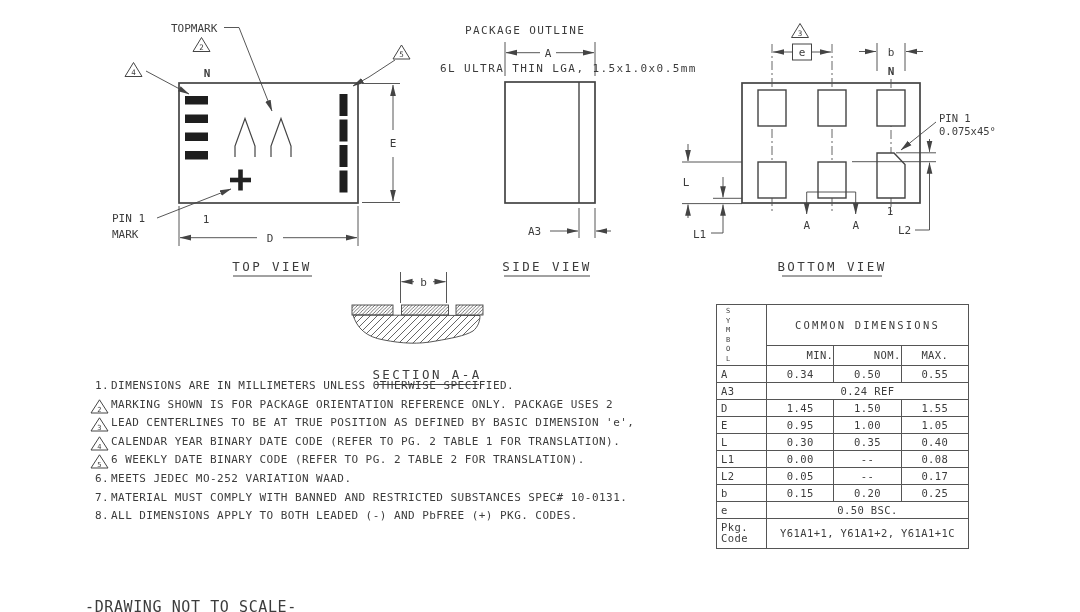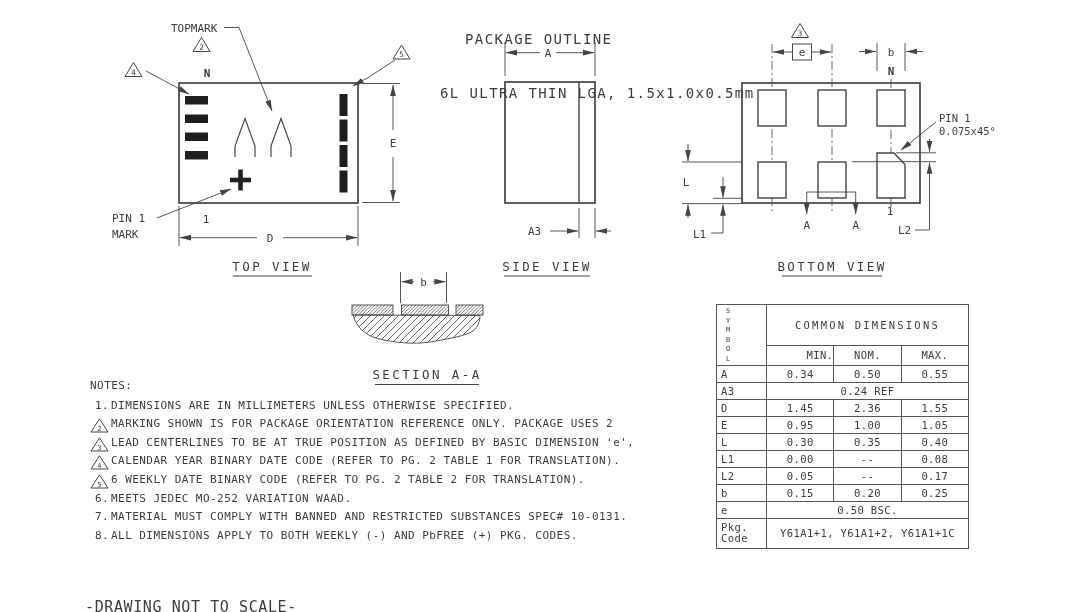--- a/index.html
+++ b/index.html
@@ -1,38 +1,38 @@
 <!DOCTYPE html>
 <html><head>
 <meta charset="utf-8">
 <style>
   html,body{margin:0;padding:0;background:#ffffff;}
   body{width:1080px;height:612px;position:relative;overflow:hidden;
        font-family:"DejaVu Sans Mono", monospace;color:#3c3c3c;}
   .abs{position:absolute;}
   
-  #title{left:440px;top:8px;font-size:14px;letter-spacing:1.4px;line-height:12.5px;white-space:pre;}
+  #title{left:440px;top:0;font-size:11px;letter-spacing:1.4px;line-height:12.5px;white-space:pre;}
   #title .t1{padding-left:25px;display:block;}
-  #title .t2{display:block;margin-top:16px;}
+  #title .t2{display:block;}
   
   #notes{left:90px;top:377px;width:575px;font-size:11px;letter-spacing:0.45px;}
   .notes-heading{margin-bottom:1px;line-height:18.6px;}
   .note{display:flex;align-items:flex-start;line-height:18.6px;}
   .nm{width:21px;flex:none;}
   .nm.plain{padding-left:5px;box-sizing:border-box;}
   .nm svg{margin-top:3px;display:block;}
   .nt{flex:1;white-space:nowrap;}
   #footer{left:85px;top:598px;font-size:15px;letter-spacing:0.6px;}
   
   #dimtable{left:716px;top:304px;}
   #dimtable table{border-collapse:collapse;table-layout:fixed;width:253px;
      font-size:10.5px;letter-spacing:0.4px;color:#3c3c3c;}
   #dimtable td{border:1px solid #555;padding:0;text-align:center;vertical-align:middle;}
   #dimtable .symcol{width:45px;text-align:left;padding-left:4px;}
-  #dimtable .c2{width:68px;text-align:right;} #dimtable .c3{width:72px;} #dimtable .c4{width:66px;}
+  #dimtable .c2{width:68px;text-align:right;} #dimtable .c3{width:72px;text-align:right;} #dimtable .c4{width:66px;}
   #dimtable tr.h1{height:37px;} #dimtable tr.h2{height:18px;}
   #dimtable tr.dr{height:17px;} #dimtable tr.pk{height:30px;}
   .vsym{writing-mode:vertical-lr;text-orientation:upright;font-size:7px;
         letter-spacing:1.6px;line-height:10px;padding:2px 0 0 2px;}
   .common-hdr{letter-spacing:2.2px;}
   .pkgcell{line-height:11px;}
 </style>
 </head>
 <body>
 
@@ -270,21 +270,21 @@
           <td>0.50</td>
           <td>0.55</td>
         </tr>
     <tr class="dr">
           <td class="symcol">A3</td>
           <td colspan="3">0.24 REF</td>
         </tr>
     <tr class="dr">
           <td class="symcol">D</td>
           <td>1.45</td>
-          <td>2.36</td>
+          <td>1.50</td>
           <td>1.55</td>
         </tr>
     <tr class="dr">
           <td class="symcol">E</td>
           <td>0.95</td>
           <td>1.00</td>
           <td>1.05</td>
         </tr>
     <tr class="dr">
           <td class="symcol">L</td>
@@ -316,21 +316,20 @@
         </tr>
     <tr class="pk">
           <td class="symcol pkgcell">Pkg. Code</td>
           <td colspan="3">Y61A1+1, Y61A1+2, Y61A1+1C</td>
         </tr>
   </tbody>
     </table>
 </div>
 
 <div id="notes" class="abs">
-  <div class="notes-heading">NOTES:</div>
 
   <div class="note">
     <span class="nm plain">1.</span>
     <span class="nt">DIMENSIONS ARE IN MILLIMETERS UNLESS OTHERWISE SPECIFIED.</span>
   </div>
 
   <div class="note">
     <span class="nm">
       <svg width="19" height="15" viewBox="0 0 19 15">
           <polygon points="9.5,0.8 18,14 1,14" fill="#fff" stroke="#444" stroke-width="1"></polygon>
@@ -375,17 +374,17 @@
     <span class="nt">MEETS JEDEC MO-252 VARIATION WAAD.</span>
   </div>
 
   <div class="note">
     <span class="nm plain">7.</span>
     <span class="nt">MATERIAL MUST COMPLY WITH BANNED AND RESTRICTED SUBSTANCES SPEC# 10-0131.</span>
   </div>
 
   <div class="note">
     <span class="nm plain">8.</span>
-    <span class="nt">ALL DIMENSIONS APPLY TO BOTH WEEKLY (-) AND PbFREE (+) PKG. CODES.</span>
+    <span class="nt">ALL DIMENSIONS APPLY TO BOTH LEADED (-) AND PbFREE (+) PKG. CODES.</span>
   </div>
 </div>
 
 <div id="footer" class="abs">-DRAWING NOT TO SCALE-</div>
 
 </body></html>

